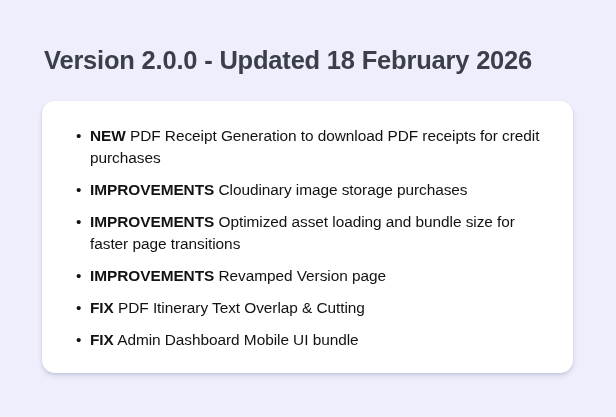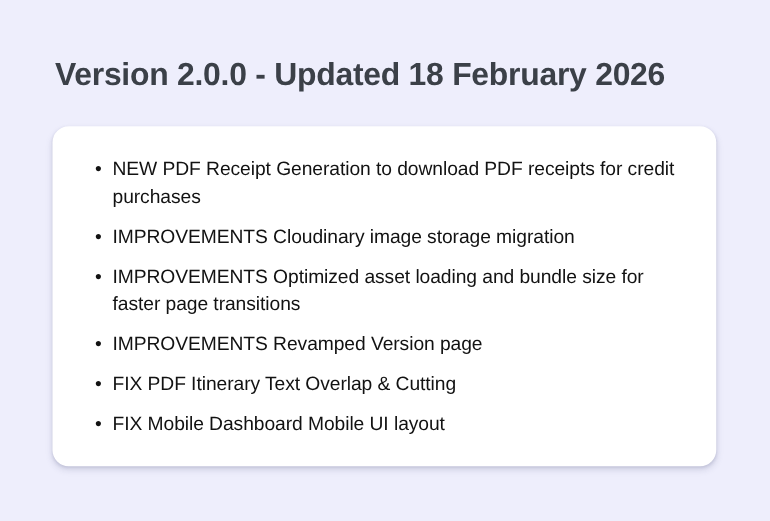--- a/index.html
+++ b/index.html
@@ -72,21 +72,21 @@
   .bullet-marker {
     position: absolute;
     left: 0;
     top: 0;
     line-height: 22px;
     font-size: 15.4px;
     color: #121212;
   }
 
   .item-tag {
-    font-weight: normal;
+    font-weight: bold;
   }
 
   .item-text {
     font-weight: normal;
   }
 </style>
 </head>
 <body>
 
 <div class="page">
@@ -94,35 +94,35 @@
   <h1 class="release-title">Version 2.0.0 - Updated 18 February 2026</h1>
 
   <div class="changelog-card">
     <ul class="changelog-list">
 
       <li class="changelog-item">
         <span class="bullet-marker">•</span><span class="item-tag">NEW</span><span class="item-text"> <span>PDF Receipt Generation to download PDF receipts for credit purchases</span></span>
       </li>
 
       <li class="changelog-item">
-        <span class="bullet-marker">•</span><span class="item-tag">IMPROVEMENTS</span><span class="item-text"> <span>Cloudinary image storage migration</span></span>
+        <span class="bullet-marker">•</span><span class="item-tag">IMPROVEMENTS</span><span class="item-text"> <span>Cloudinary image storage purchases</span></span>
       </li>
 
       <li class="changelog-item">
         <span class="bullet-marker">•</span><span class="item-tag">IMPROVEMENTS</span><span class="item-text"> <span>Optimized asset loading and bundle size for faster page transitions</span></span>
       </li>
 
       <li class="changelog-item">
         <span class="bullet-marker">•</span><span class="item-tag">IMPROVEMENTS</span><span class="item-text"> <span>Revamped Version page</span></span>
       </li>
 
       <li class="changelog-item">
         <span class="bullet-marker">•</span><span class="item-tag">FIX</span><span class="item-text"> <span>PDF Itinerary Text Overlap &amp; Cutting</span></span>
       </li>
 
       <li class="changelog-item">
-        <span class="bullet-marker">•</span><span class="item-tag">FIX</span><span class="item-text"> <span>Mobile Dashboard Mobile UI layout</span></span>
+        <span class="bullet-marker">•</span><span class="item-tag">FIX</span><span class="item-text"> <span>Admin Dashboard Mobile UI bundle</span></span>
       </li>
 
     </ul>
   </div>
 
 </div>
 
 </body></html>

